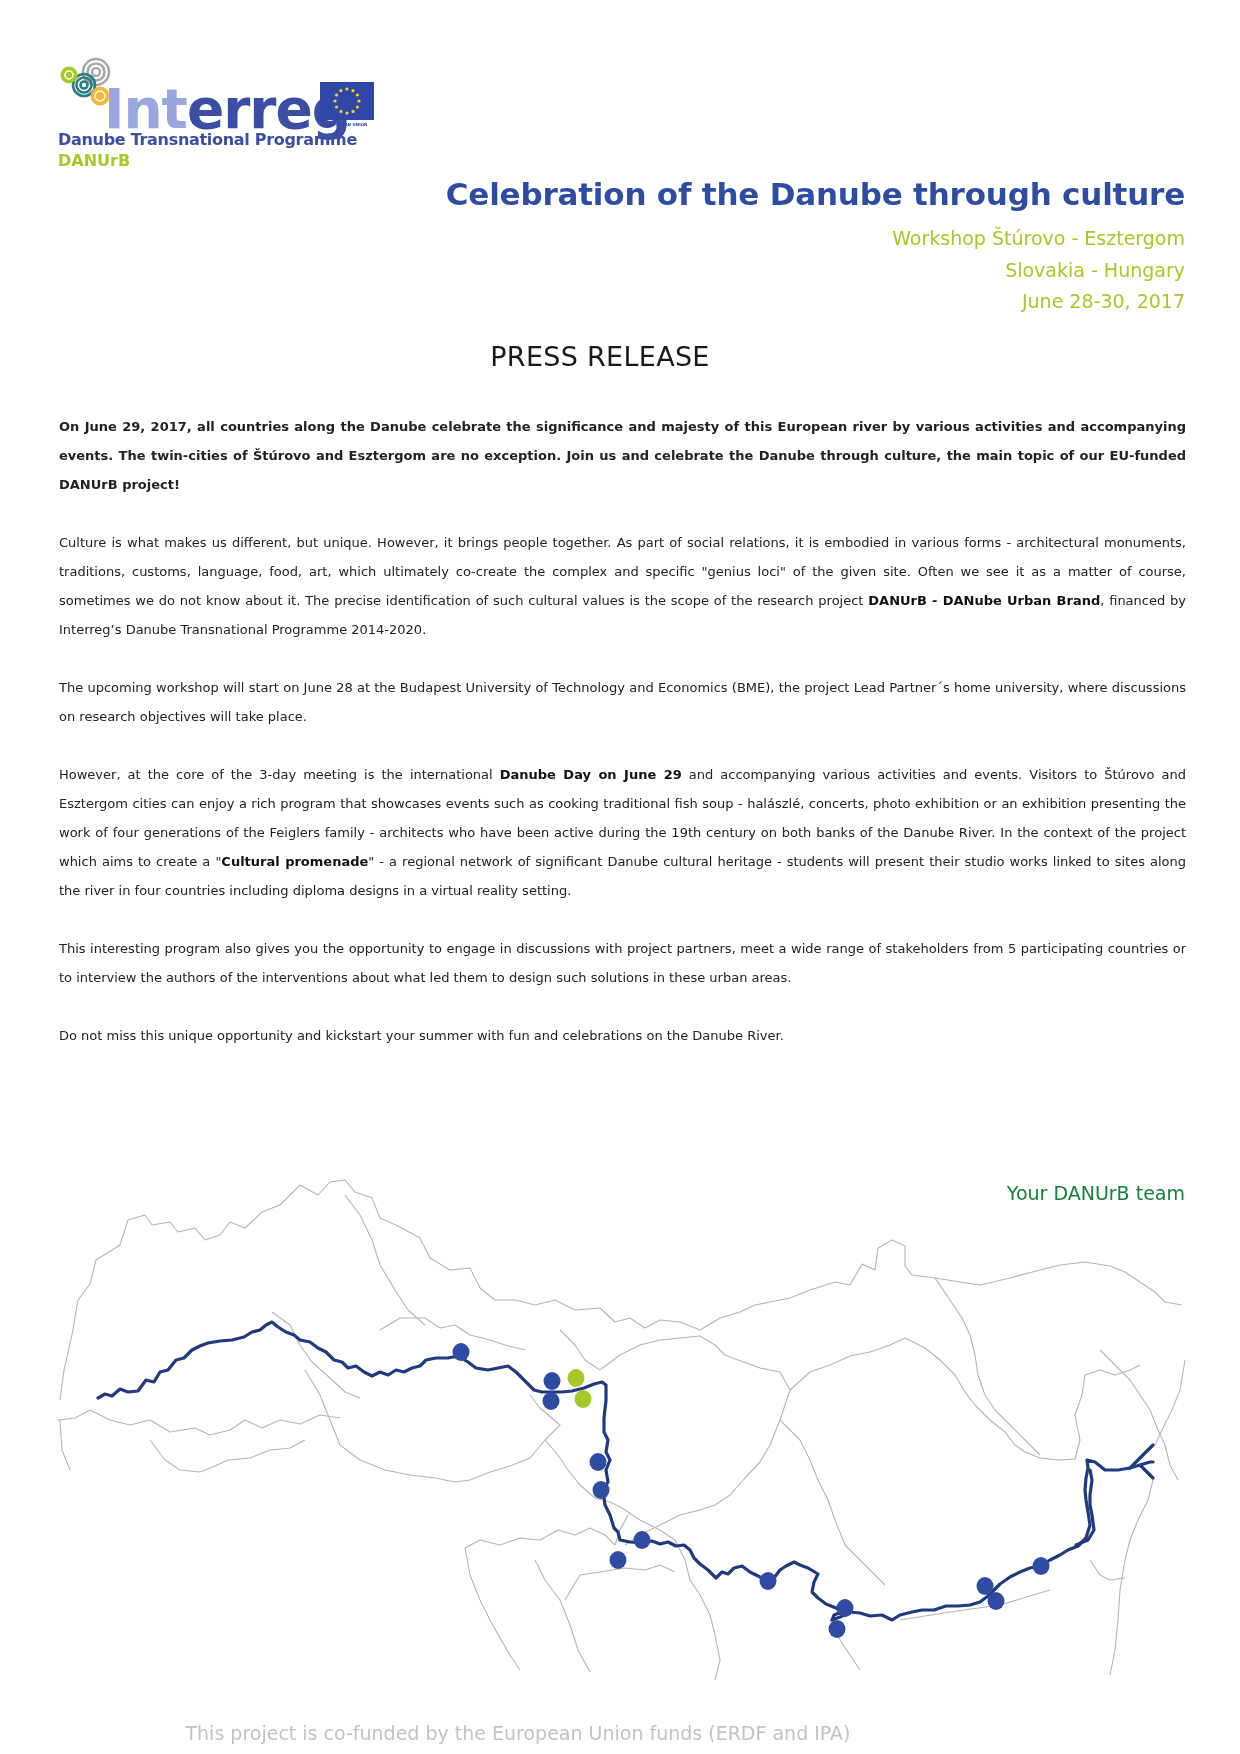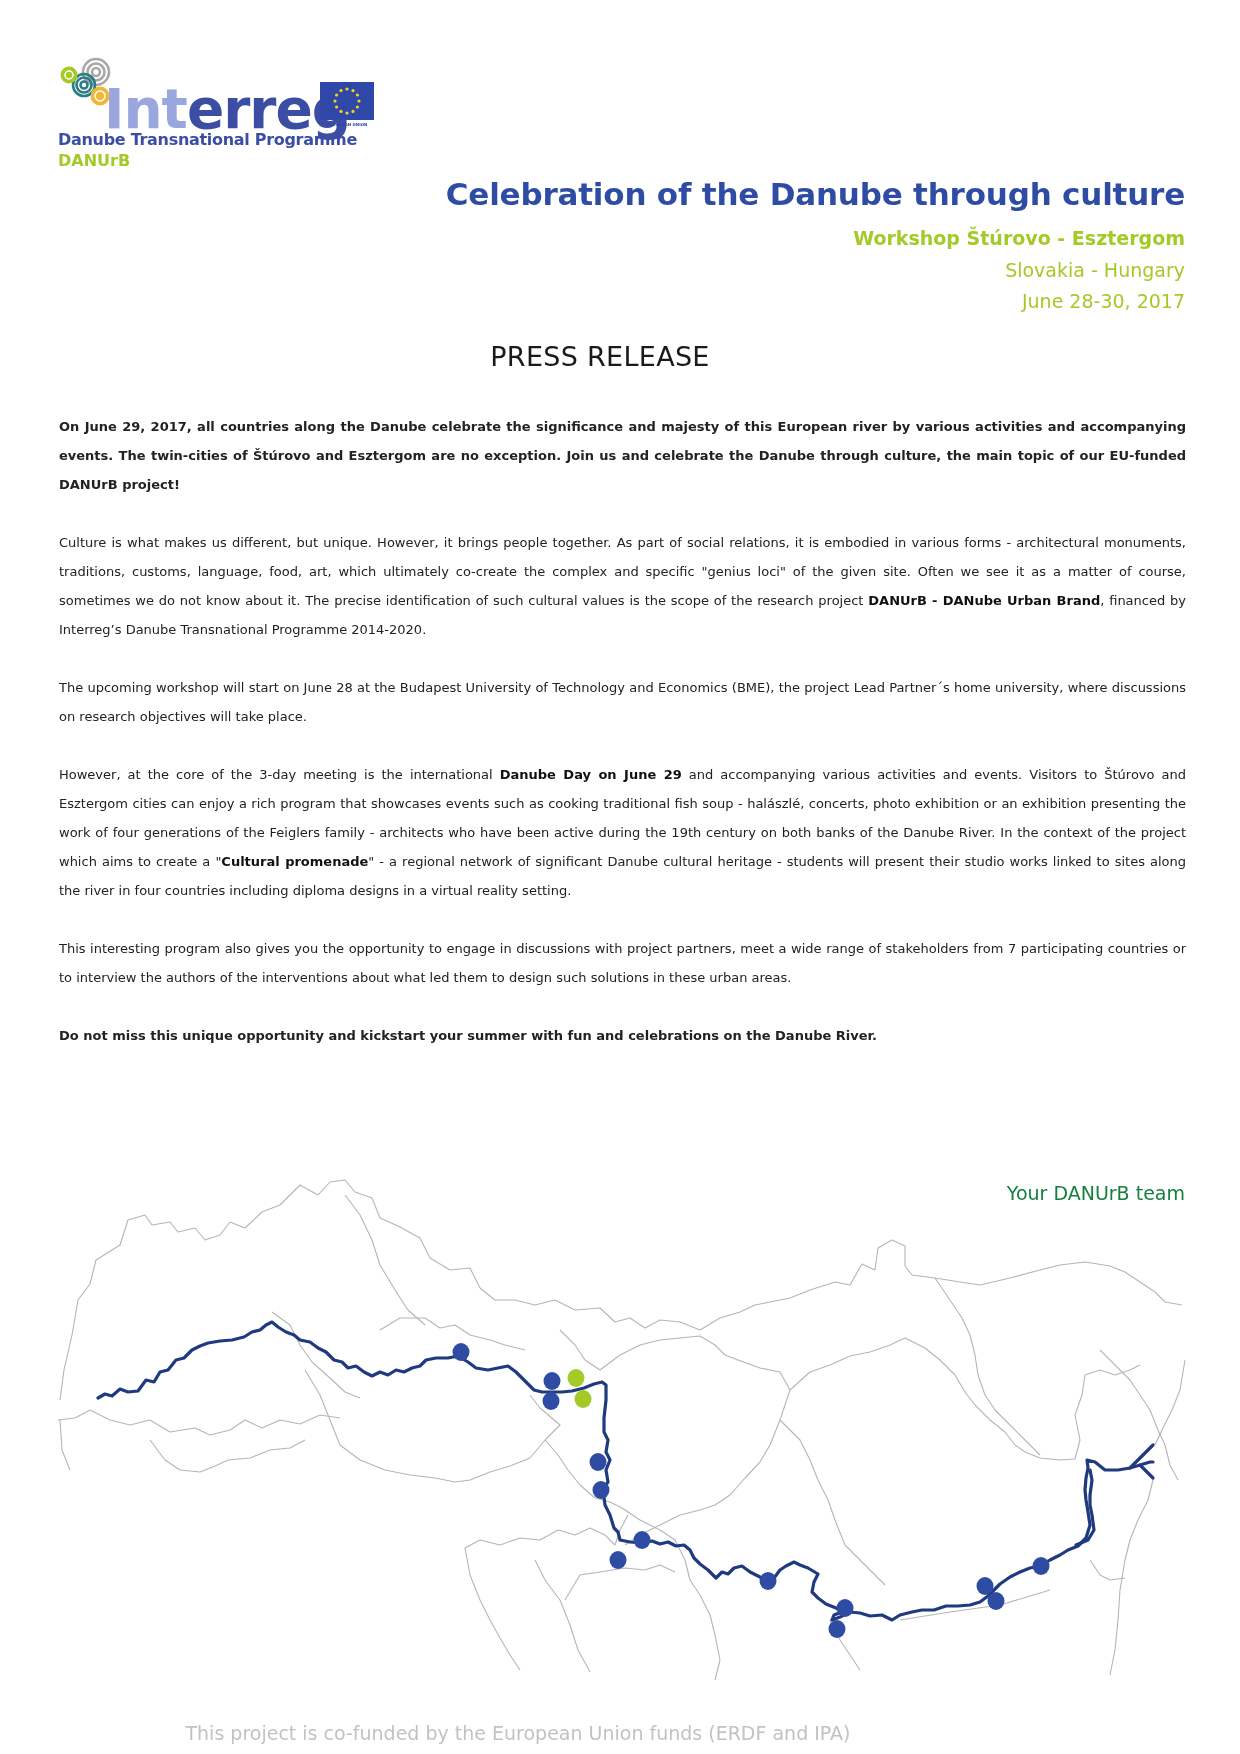--- a/index.html
+++ b/index.html
@@ -9,27 +9,27 @@
   #logo { left:58px; top:56px; width:310px; height:110px; }
   .interreg-word { position:absolute; left:46px; top:26px; font-family:"DejaVu Sans", sans-serif; font-weight:bold; font-size:55px; letter-spacing:-1px; line-height:1; color:#3b4ea4;text-align:right; }
   .interreg-word span.light { color:#9aa6de; }
   .eu-flag { position:absolute; left:262px; top:26px; width:54px; height:38px; background:#2f48a7; }
   .eu-caption { position:absolute; left:262px; top:66px; width:54px; font-size:4px; font-weight:bold; color:#2f48a7; text-align:center; letter-spacing:0; }
   .programme { position:absolute; left:0; top:74px; font-size:16px; font-weight:bold; color:#3b4ea4; letter-spacing:-0.3px; white-space:nowrap;text-align:center; }
   .danurb-logo { position:absolute; left:0; top:95px; font-size:16px; font-weight:bold; color:#a5c927; white-space:nowrap; }
   
   .title { right:55px; top:176px; font-size:31px; font-weight:bold; color:#2f4ca4; white-space:nowrap; letter-spacing:-0.2px; }
   .hdr-line { right:55px; font-size:19px; color:#a5c927; white-space:nowrap; }
-  .hdr-line.b { font-weight:bold;margin-left:44px; }
+  .hdr-line.b { font-weight:normal;margin-left:44px; }
   .press { left:0; width:1200px; text-align:center; top:341px; font-size:27px; color:#1a1a1a; letter-spacing:0.3px; }
   
   .body { left:59px; width:1127px; top:412px; font-size:13px; line-height:29px; text-align:justify; color:#222222; }
   .body p { margin:0 0 29px 0; }
   .body p.lead { font-weight:bold; }
-  .body p.last { margin-bottom:0; text-align:left;font-weight:bold; }
+  .body p.last { margin-bottom:0; text-align:left; }
   .body b { font-weight:bold; color:#111; }
   .signature { right:55px; top:1182px; font-size:19px; color:#15803d; white-space:nowrap; }
   
   #map { left:0; top:0; width:1240px; height:1754px; pointer-events:none; }
   .footer { left:0; width:1036px; text-align:center; top:1722px; font-size:19px; color:#c2c2c2; }
 </style>
 </head>
 <body>
 
 <div id="logo" class="abs">
@@ -76,21 +76,21 @@
 <div class="abs hdr-line" style="top:259px">Slovakia - Hungary</div>
 <div class="abs hdr-line" style="top:290px">June 28-30, 2017</div>
 
 <div class="abs press">PRESS RELEASE</div>
 
 <div class="abs body">
   <p class="lead">On June 29, 2017, all countries along the Danube celebrate the significance and majesty of this European river by various activities and accompanying events. The twin-cities of Štúrovo and Esztergom are no exception. Join us and celebrate the Danube through culture, the main topic of our EU-funded DANUrB project!</p>
   <p><span>Culture is what makes us different, but unique. However, it brings people together. As part of social relations, it is embodied in various forms - architectural monuments, traditions, customs, language, food, art, which ultimately co-create the complex and specific "genius loci" of the given site. Often we see it as a matter of course, sometimes we do not know about it. The precise identification of such cultural values is the scope of the research project </span><b>DANUrB - DANube Urban Brand</b><span>, financed by Interreg’s Danube Transnational Programme 2014-2020.</span></p>
   <p>The upcoming workshop will start on June 28 at the Budapest University of Technology and Economics (BME), the project Lead Partner´s home university, where discussions on research objectives will take place.</p>
   <p><span>However, at the core of the 3-day meeting is the international </span><b>Danube Day on June 29</b><span> and accompanying various activities and events. Visitors to Štúrovo and Esztergom cities can enjoy a rich program that showcases events such as cooking traditional fish soup - halászlé, concerts, photo exhibition or an exhibition presenting the work of four generations of the Feiglers family - architects who have been active during the 19th century on both banks of the Danube River. In the context of the project which aims to create a "</span><b>Cultural promenade</b><span>" - a regional network of significant Danube cultural heritage - students will present their studio works linked to sites along the river in four countries including diploma designs in a virtual reality setting.</span></p>
-  <p>This interesting program also gives you the opportunity to engage in discussions with project partners, meet a wide range of stakeholders from 7 participating countries or to interview the authors of the interventions about what led them to design such solutions in these urban areas.</p>
+  <p>This interesting program also gives you the opportunity to engage in discussions with project partners, meet a wide range of stakeholders from 5 participating countries or to interview the authors of the interventions about what led them to design such solutions in these urban areas.</p>
   <p class="last">Do not miss this unique opportunity and kickstart your summer with fun and celebrations on the Danube River.</p>
 </div>
 
 <div class="abs signature">Your DANUrB team</div>
 
 <svg id="map" class="abs" viewBox="0 0 1240 1754">
   <g fill="none" stroke="#b5b5b5" stroke-width="1.1" stroke-linejoin="round">
 
     <path d="M60,1400 L64,1370 L72,1335 L78,1300 L90,1284 L96,1260 L120,1245 L128,1220 L145,1215 L152,1225 L170,1222 L178,1232 L195,1228 L205,1240 L220,1235 L230,1222 L245,1228 L262,1212 L280,1205 L300,1185 L318,1195 L330,1182 L345,1180 L355,1192 L372,1198 L380,1218 L398,1226 L420,1238 L430,1258 L450,1270 L470,1268 L480,1288"></path>
 

